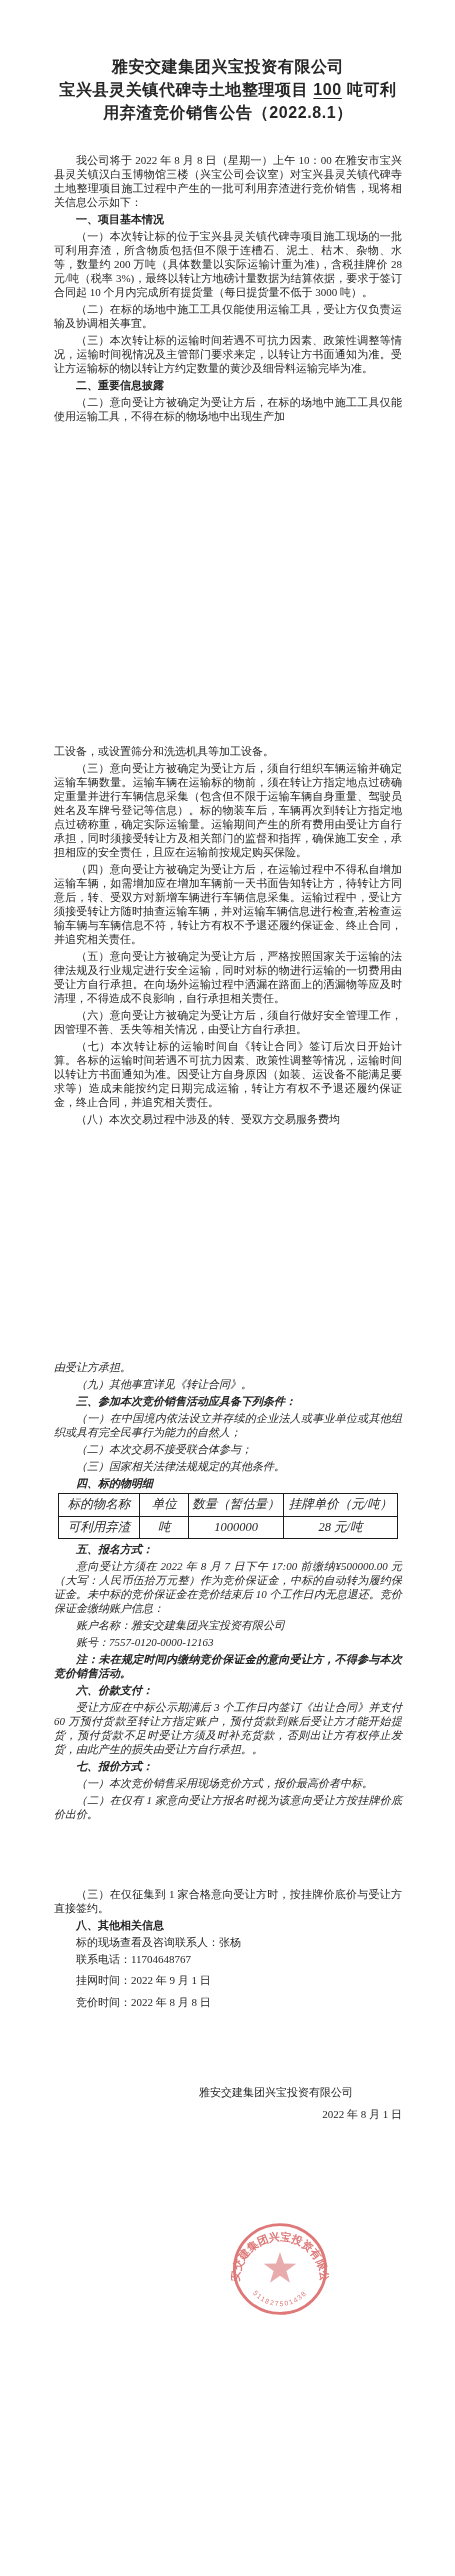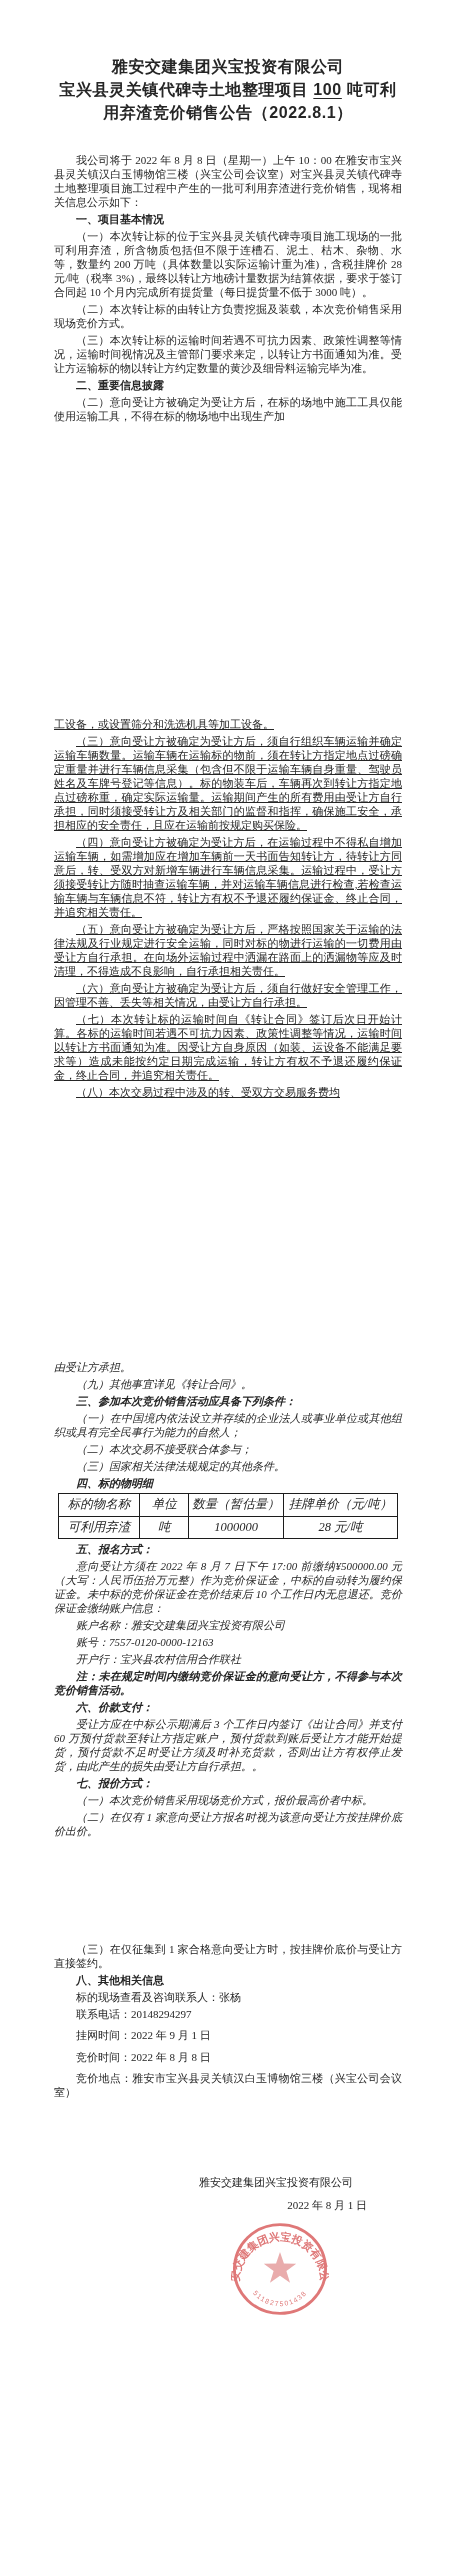--- a/index.html
+++ b/index.html
@@ -8,23 +8,23 @@
     position: relative;
     overflow: hidden;
     font-family: "Liberation Serif", "DejaVu Serif", serif;
     color: #262626;
   }
   .page {
     position: absolute; left: 0; width: 456px;
     padding: 0 51px; box-sizing: border-box;
   }
   #page1 { top: 55px; }
-  #page2 { top: 714px; text-decoration: underline; }
+  #page2 { top: 741px; }
   #page3 { top: 1357px; font-style: italic; }
-  #page4 { top: 1939px; }
+  #page4 { top: 1884px; }
 
   .doc-title {
     font-family: "Liberation Sans", "DejaVu Sans", sans-serif;
     font-weight: bold;
     font-size: 16px; line-height: 23px;
     text-align: center;
     margin: 0 0 28.5px 0;
     letter-spacing: 0.6px;
   }
   .u-num { text-decoration: underline; text-underline-offset: 2.8px; }
@@ -66,21 +66,21 @@
   .sig-name {
     margin-top: 76px;
     padding-left: 145px;
     text-indent: 0;
     text-align: left;
   }
   .sig-date {
     margin-top: 8.5px;
     padding-left: 198px;
     text-indent: 0;
-    text-align: center;
+    text-align: right;
   }
 
   .seal {
     position: absolute;
     left: 231px; top: 2221px;
     width: 98px; height: 96px;
     opacity: 0.82;
     mix-blend-mode: multiply;
     pointer-events: none;
     z-index: 3;
@@ -91,21 +91,21 @@
 
 <div class="page" id="page1">
   <div class="doc-title">
     <div>雅安交建集团兴宝投资有限公司</div>
     <div><span>宝兴县灵关镇代碑寺土地整理项目 </span><span class="u-num">100</span><span> 吨可利</span></div>
     <div>用弃渣竞价销售公告（2022.8.1）</div>
   </div>
   <p>我公司将于 2022 年 8 月 8 日（星期一）上午 10：00 在雅安市宝兴县灵关镇汉白玉博物馆三楼（兴宝公司会议室）对宝兴县灵关镇代碑寺土地整理项目施工过程中产生的一批可利用弃渣进行竞价销售，现将相关信息公示如下：</p>
   <div class="sec-h">一、项目基本情况</div>
   <p>（一）本次转让标的位于宝兴县灵关镇代碑寺项目施工现场的一批可利用弃渣，所含物质包括但不限于连槽石、泥土、枯木、杂物、水等，数量约 200 万吨（具体数量以实际运输计重为准)，含税挂牌价 28 元/吨（税率 3%)，最终以转让方地磅计量数据为结算依据，要求于签订合同起 10 个月内完成所有提货量（每日提货量不低于 3000 吨）。</p>
-  <p>（二）本次转让标的由转让方负责挖掘及装载，本次竞价销售采用现场竞价方式。</p>
+  <p>（二）在标的场地中施工工具仅能使用运输工具，受让方仅负责运输及协调相关事宜。</p>
   <p>（三）本次转让标的运输时间若遇不可抗力因素、政策性调整等情况，运输时间视情况及主管部门要求来定，以转让方书面通知为准。受让方运输标的物以转让方约定数量的黄沙及细骨料运输完毕为准。</p>
   <div class="sec-h">二、重要信息披露</div>
   <p>（二）意向受让方被确定为受让方后，在标的场地中施工工具仅能使用运输工具，不得在标的物场地中出现生产加</p>
 </div>
 
 <div class="page" id="page2">
   <p class="cont">工设备，或设置筛分和洗选机具等加工设备。</p>
   <p>（三）意向受让方被确定为受让方后，须自行组织车辆运输并确定运输车辆数量。运输车辆在运输标的物前，须在转让方指定地点过磅确定重量并进行车辆信息采集（包含但不限于运输车辆自身重量、驾驶员姓名及车牌号登记等信息）。标的物装车后，车辆再次到转让方指定地点过磅称重，确定实际运输量。运输期间产生的所有费用由受让方自行承担，同时须接受转让方及相关部门的监督和指挥，确保施工安全，承担相应的安全责任，且应在运输前按规定购买保险。</p>
   <p>（四）意向受让方被确定为受让方后，在运输过程中不得私自增加运输车辆，如需增加应在增加车辆前一天书面告知转让方，待转让方同意后，转、受双方对新增车辆进行车辆信息采集。运输过程中，受让方须接受转让方随时抽查运输车辆，并对运输车辆信息进行检查,若检查运输车辆与车辆信息不符，转让方有权不予退还履约保证金、终止合同，并追究相关责任。</p>
   <p>（五）意向受让方被确定为受让方后，严格按照国家关于运输的法律法规及行业规定进行安全运输，同时对标的物进行运输的一切费用由受让方自行承担。在向场外运输过程中洒漏在路面上的洒漏物等应及时清理，不得造成不良影响，自行承担相关责任。</p>
@@ -135,37 +135,35 @@
       <td>吨</td>
       <td>1000000</td>
       <td>28 元/吨</td>
     </tr>
   </tbody>
     </table>
   <div class="sec-h">五、报名方式：</div>
   <p>意向受让方须在 2022 年 8 月 7 日下午 17:00 前缴纳¥500000.00 元（大写：人民币伍拾万元整）作为竞价保证金，中标的自动转为履约保证金。未中标的竞价保证金在竞价结束后 10 个工作日内无息退还。竞价保证金缴纳账户信息：</p>
   <p>账户名称：雅安交建集团兴宝投资有限公司</p>
   <p>账号：7557-0120-0000-12163</p>
-  <p>开户行：宝兴县农村信用合作联社</p>
   <p class="bold-note">注：未在规定时间内缴纳竞价保证金的意向受让方，不得参与本次竞价销售活动。</p>
   <div class="sec-h">六、价款支付：</div>
   <p>受让方应在中标公示期满后 3 个工作日内签订《出让合同》并支付 60 万预付货款至转让方指定账户，预付货款到账后受让方才能开始提货，预付货款不足时受让方须及时补充货款，否则出让方有权停止发货，由此产生的损失由受让方自行承担。。</p>
   <div class="sec-h">七、报价方式：</div>
   <p>（一）本次竞价销售采用现场竞价方式，报价最高价者中标。</p>
   <p>（二）在仅有 1 家意向受让方报名时视为该意向受让方按挂牌价底价出价。</p>
 </div>
 
 <div class="page" id="page4">
   <p>（三）在仅征集到 1 家合格意向受让方时，按挂牌价底价与受让方直接签约。</p>
   <div class="sec-h">八、其他相关信息</div>
   <p>标的现场查看及咨询联系人：张杨</p>
-  <p>联系电话：20148294297</p>
+  <p>联系电话：11704648767</p>
   <p class="spaced">挂网时间：2022 年 9 月 1 日</p>
   <p class="spaced">竞价时间：2022 年 8 月 8 日</p>
-  <p class="spaced">竞价地点：雅安市宝兴县灵关镇汉白玉博物馆三楼（兴宝公司会议室）</p>
   <p class="sig-name">雅安交建集团兴宝投资有限公司</p>
   <p class="sig-date">2022 年 8 月 1 日</p>
 </div>
 
 <svg class="seal" viewBox="0 0 172 168" xmlns="http://www.w3.org/2000/svg">
   <ellipse cx="86" cy="84" rx="80" ry="78" fill="none" stroke="#d85a5a" stroke-width="5"></ellipse>
   <polygon points="86,54 92.9,74.5 114.5,74.7 97.2,87.6 103.6,108.3 86,95.8 68.4,108.3 74.8,87.6 57.5,74.7 79.1,74.5" fill="#e49a9a"></polygon>
   <path id="seal-arc-top" d="M 14,104 A 72,70 0 1 1 158,104" fill="none"></path>
   <path id="seal-arc-bottom" d="M 30,112 A 60,58 0 0 0 142,112" fill="none"></path>
   <text font-size="19" fill="#d85a5a" font-weight="bold" font-family="Liberation Sans, DejaVu Sans, sans-serif">

